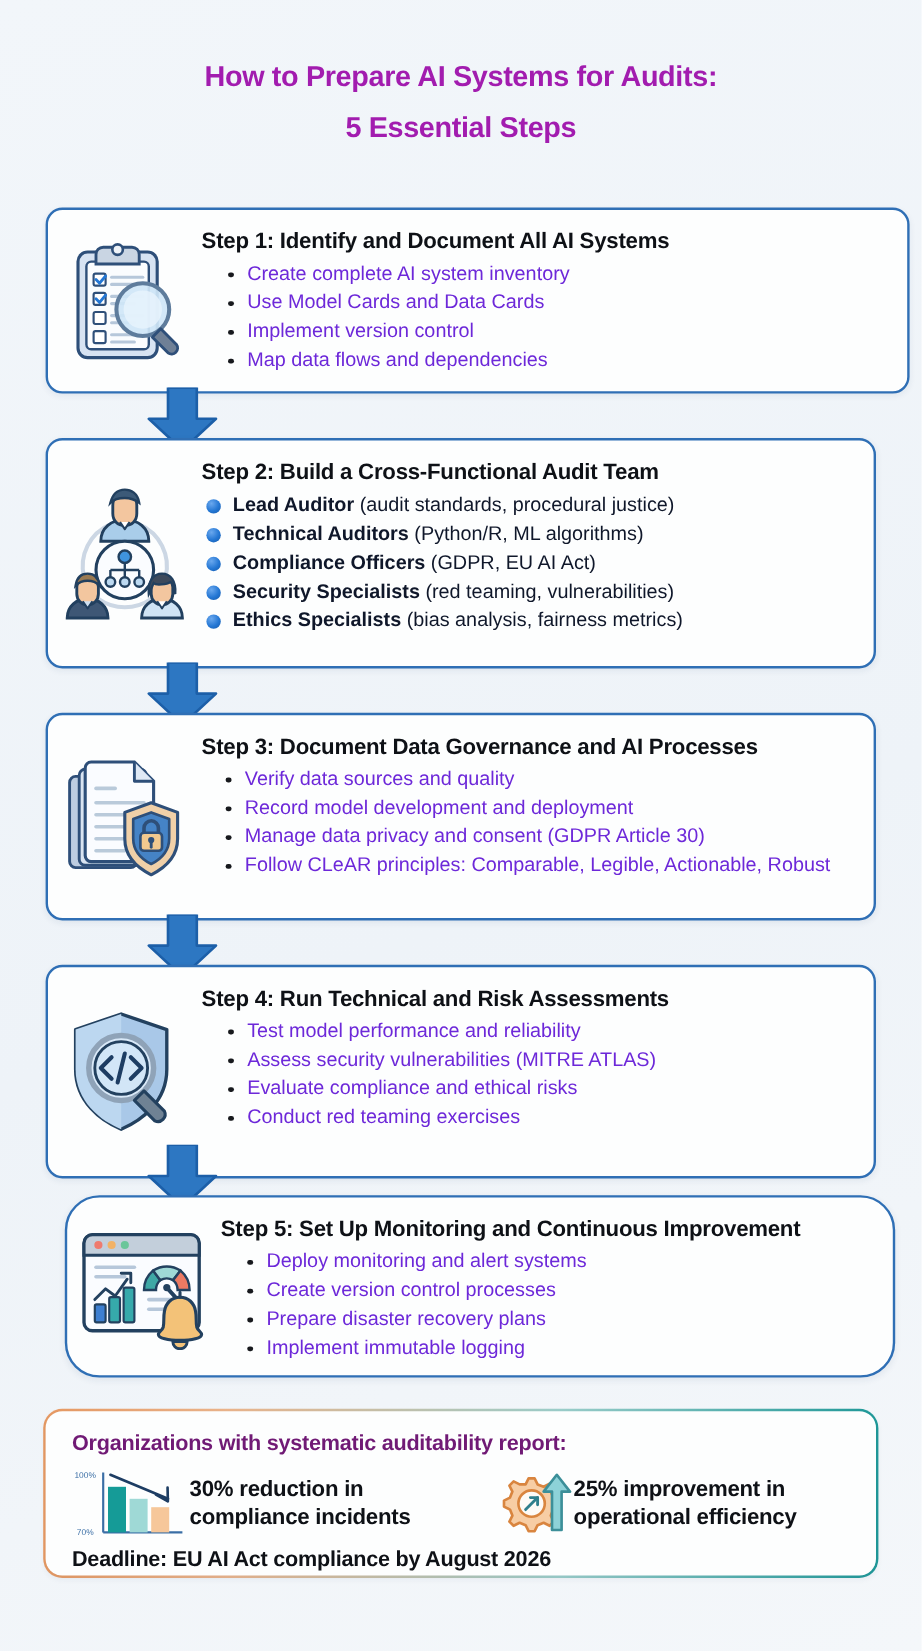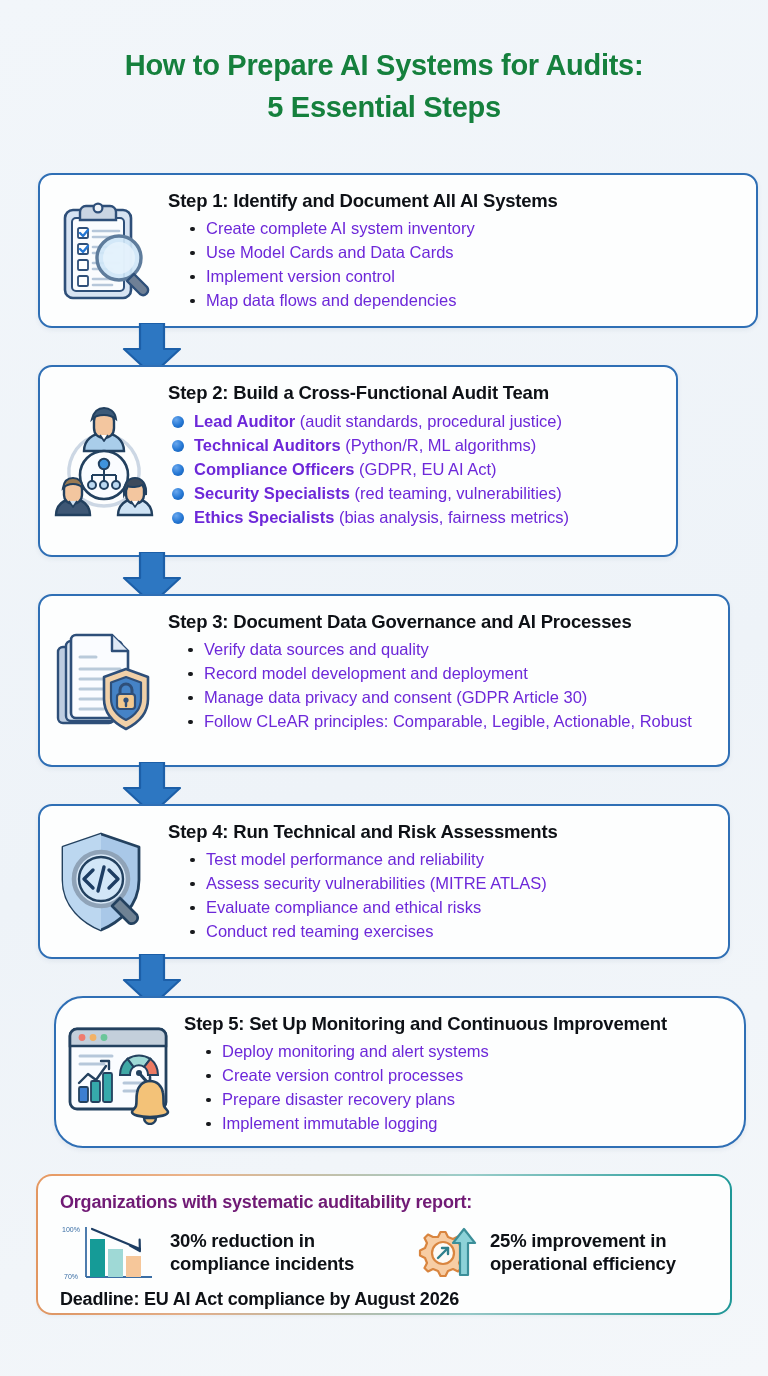--- a/index.html
+++ b/index.html
@@ -15,25 +15,25 @@
     overflow: hidden;
     position: relative;
   }
 
   
   .title-block {
     padding-top: 44px;
     text-align: center;
   }
   .title-line {
-    font-size: 29px;
+    font-size: 24px;
     font-weight: bold;
     letter-spacing: -0.3px;
     line-height: 42px;
-    color: #15803d;
+    color: #a21caf;
   }
 
   
   .flow {
     position: relative;
     margin: 0 auto;
     width: 692px;
   }
 
   .card {
@@ -92,21 +92,21 @@
   
   ul.role-list {
     list-style: none;
     margin: 0;
     padding: 0 0 0 4px;
   }
   ul.role-list li {
     position: relative;
     font-size: 16.5px;
     line-height: 23.5px;
-    color: #6d28d9;
+    color: #0f172a;
     padding-left: 22px;
     margin-bottom: 0.5px;
   }
   ul.role-list li .dot {
     position: absolute;
     left: 0;
     top: 6px;
     width: 12px;
     height: 12px;
     border-radius: 50%;
@@ -154,21 +154,20 @@
   .stat {
     display: flex;
     align-items: center;
   }
   .stat-text {
     font-size: 18.5px;
     font-weight: bold;
     line-height: 23px;
     color: #0e1116;
     letter-spacing: -0.2px;
-    margin-left: 12px;
   }
   .stat-1 { flex: 0 0 352px; }
   .deadline {
     font-size: 18px;
     font-weight: bold;
     color: #0e1116;
     letter-spacing: -0.2px;
     margin-top: 4px;
   }
   .mini-axis-label {
@@ -223,21 +222,21 @@
         <li>Implement version control</li>
         <li>Map data flows and dependencies</li>
       </ul>
     </div>
   </div>
 
   <svg class="arrow" style="top:150px; height:54px;" viewBox="0 0 80 54">
     <path d="M28 0h24v26h16L40 52 12 26h16z" fill="#2d77c2" stroke="#1c5fa8" stroke-width="2.2" stroke-linejoin="round"></path>
   </svg>
 
-  <div class="card" style="position:absolute; left:0; top:192px; width:640px; height:192px; padding:14px 0 12px 0;">
+  <div class="card" style="position:absolute; left:0; top:192px; width:692px; height:192px; padding:14px 0 12px 0;">
     <div class="card-icon">
       <svg width="112" height="118" viewBox="0 0 112 118" aria-hidden="true">
         <g fill="none" stroke="#ccd7e4" stroke-width="3.4" stroke-linecap="round">
           <path d="M22 78a38 38 0 0 1 22-44"></path>
           <path d="M90 78a38 38 0 0 0-22-44"></path>
           <path d="M34 96a38 38 0 0 0 44 0"></path>
         </g>
 
         <path d="M36 48c0-11 9-18 20-18s20 7 20 18z" fill="#a9cdea" stroke="#22405f" stroke-width="2.4"></path>
         <path d="M46 18c0-6 4-10 10-10s10 4 10 10v7c0 6-4 10-10 10s-10-4-10-10z" fill="#f3c69f" stroke="#22405f" stroke-width="2.4"></path>
@@ -317,21 +316,21 @@
         <li>Manage data privacy and consent (GDPR Article 30)</li>
         <li style="padding-right:4px;">Follow CLeAR principles: Comparable, Legible, Actionable, Robust</li>
       </ul>
     </div>
   </div>
 
   <svg class="arrow" style="top:589px; height:54px;" viewBox="0 0 80 54">
     <path d="M28 0h24v26h16L40 52 12 26h16z" fill="#2d77c2" stroke="#1c5fa8" stroke-width="2.2" stroke-linejoin="round"></path>
   </svg>
 
-  <div class="card" style="position:absolute; left:0; top:631px; width:692px; height:155px; padding:14px 16px 12px 0;">
+  <div class="card" style="position:absolute; left:0; top:631px; width:692px; height:178px; padding:14px 16px 12px 0;">
     <div class="card-icon">
       <svg width="106" height="108" viewBox="0 0 106 108" aria-hidden="true">
         <path d="M50 5l38 13v33c0 27-21 43-38 50C33 94 12 78 12 51V18z" fill="#a9c8e8" stroke="#23415f" stroke-width="2.8" stroke-linejoin="round"></path>
         <path d="M50 5v96C33 94 12 78 12 51V18z" fill="#bcd7f0" stroke="none"></path>
         <circle cx="50" cy="50" r="27" fill="#d9e9f8" stroke="#8fa3b8" stroke-width="4.6"></circle>
         <circle cx="50" cy="50" r="22" fill="#cfe4f6" fill-opacity="0.7" stroke="#23415f" stroke-width="2.4"></circle>
         <path d="M42 41l-9 9 9 9" fill="none" stroke="#1d3d63" stroke-width="3.4" stroke-linecap="round" stroke-linejoin="round"></path>
         <path d="M58 41l9 9-9 9" fill="none" stroke="#1d3d63" stroke-width="3.4" stroke-linecap="round" stroke-linejoin="round"></path>
         <path d="M53 38l-6 24" fill="none" stroke="#1d3d63" stroke-width="3.4" stroke-linecap="round"></path>
         <path d="M69 69l17 17a6 6 0 0 1-8 8L61 77z" fill="#6f8294" stroke="#23415f" stroke-width="2.6" stroke-linejoin="round"></path>

